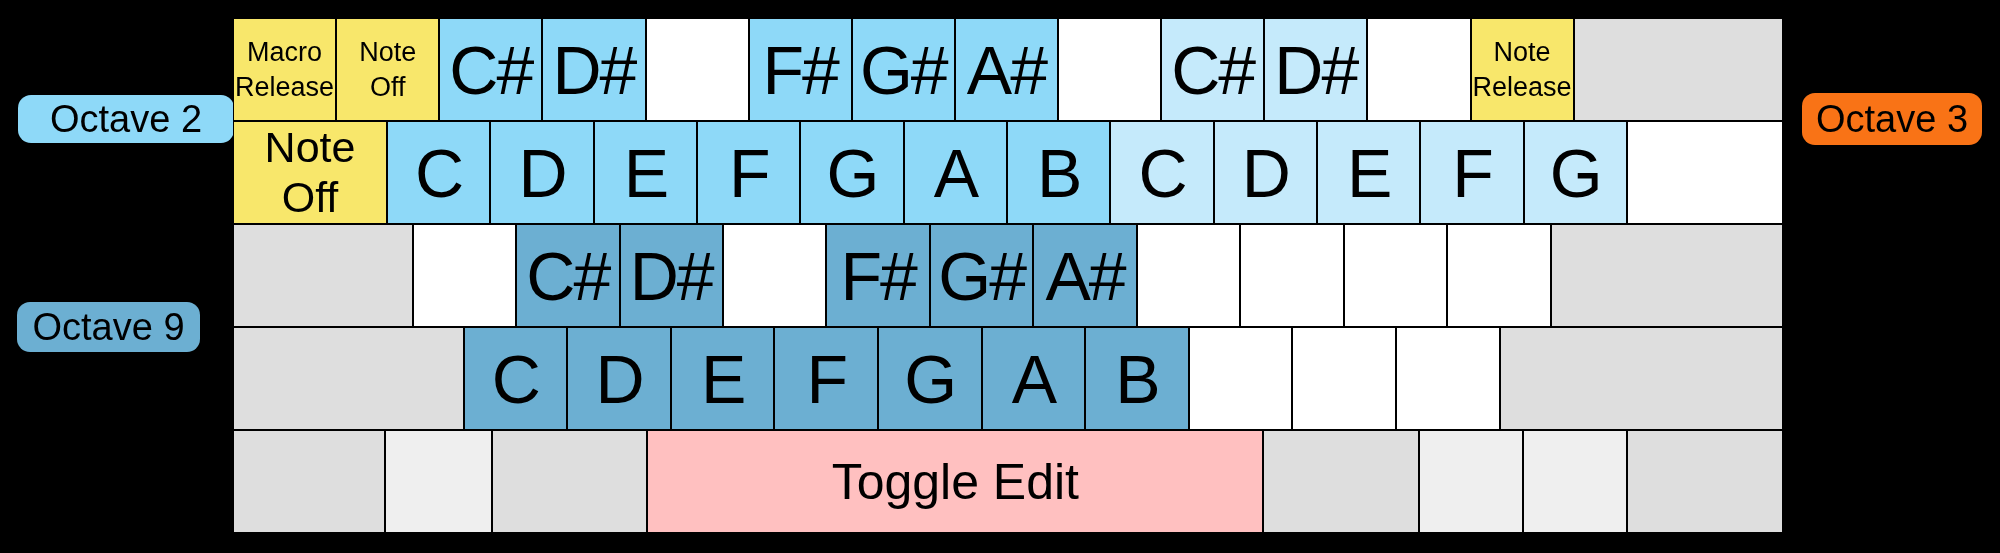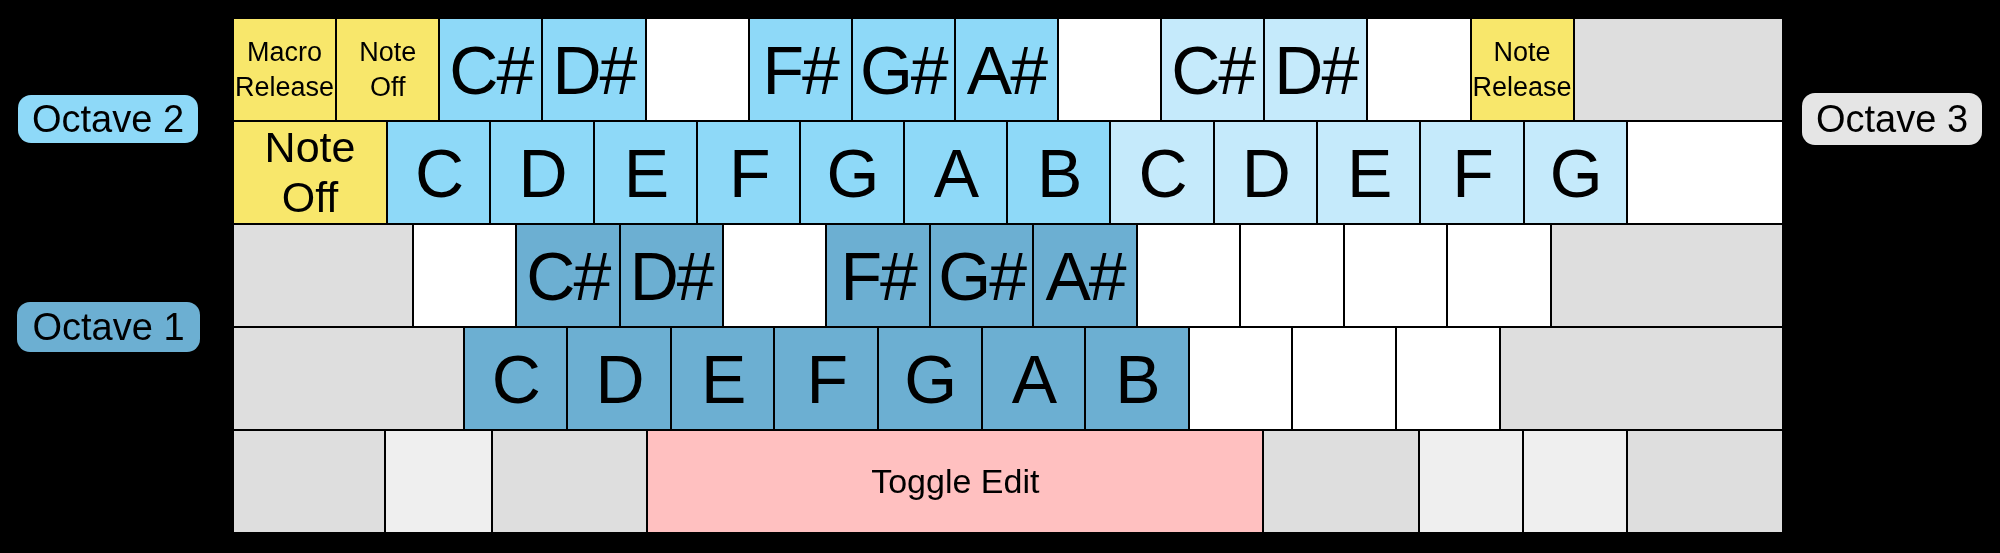--- a/index.html
+++ b/index.html
@@ -40,45 +40,45 @@
     align-items: center;
     justify-content: center;
     text-align: center;
     white-space: pre-line;
     color: #000000;
     overflow: hidden;
   }
   .key-note  { font-size: 68px; letter-spacing: -2px; }
   .key-small { font-size: 27px; line-height: 1.28; }
   .key-tab   { font-size: 43px; line-height: 1.15; }
-  .key-space { font-size: 34px; }
+  .key-space { font-size: 50px; }
   .octave-pill {
     position: absolute;
     display: flex;
     align-items: center;
     justify-content: center;
     border-radius: 13px;
     font-size: 38px;
     color: #000000;
   }
-  .pill-octave2 { left: 18px;   top: 95px;  width: 180px; height: 48px; }
+  .pill-octave2 { left: 18px;   top: 95px;  width: 216px; height: 48px; }
   .pill-octave1 { left: 17px;   top: 302px; width: 183px; height: 50px; }
   .pill-octave3 { left: 1802px; top: 93px;  width: 180px; height: 52px; }
 </style>
 </head>
 <body>
 
 <div id="stage" style="background: rgb(0, 0, 0);">
   <div class="octave-pill pill-octave2" style="background: rgb(142, 217, 248);">
     <span>Octave 2</span>
   </div>
   <div class="octave-pill pill-octave1" style="background: rgb(108, 175, 210);">
-    <span>Octave 1</span>
+    <span>Octave 9</span>
   </div>
-  <div class="octave-pill pill-octave3" style="background: #e5e5e5;">
+  <div class="octave-pill pill-octave3" style="background: #f97316;">
     <span>Octave 3</span>
   </div>
 
   <div class="keyboard">
       <div class="kb-row">
         <div class="key key-small" style="flex-grow: 1; background: rgb(248, 231, 107);">Macro
 Release</div>
         <div class="key key-small" style="flex-grow: 1; background: rgb(248, 231, 107);">Note
 Off</div>
         <div class="key key-note" style="flex-grow: 1; background: rgb(142, 217, 248);">C#</div>

